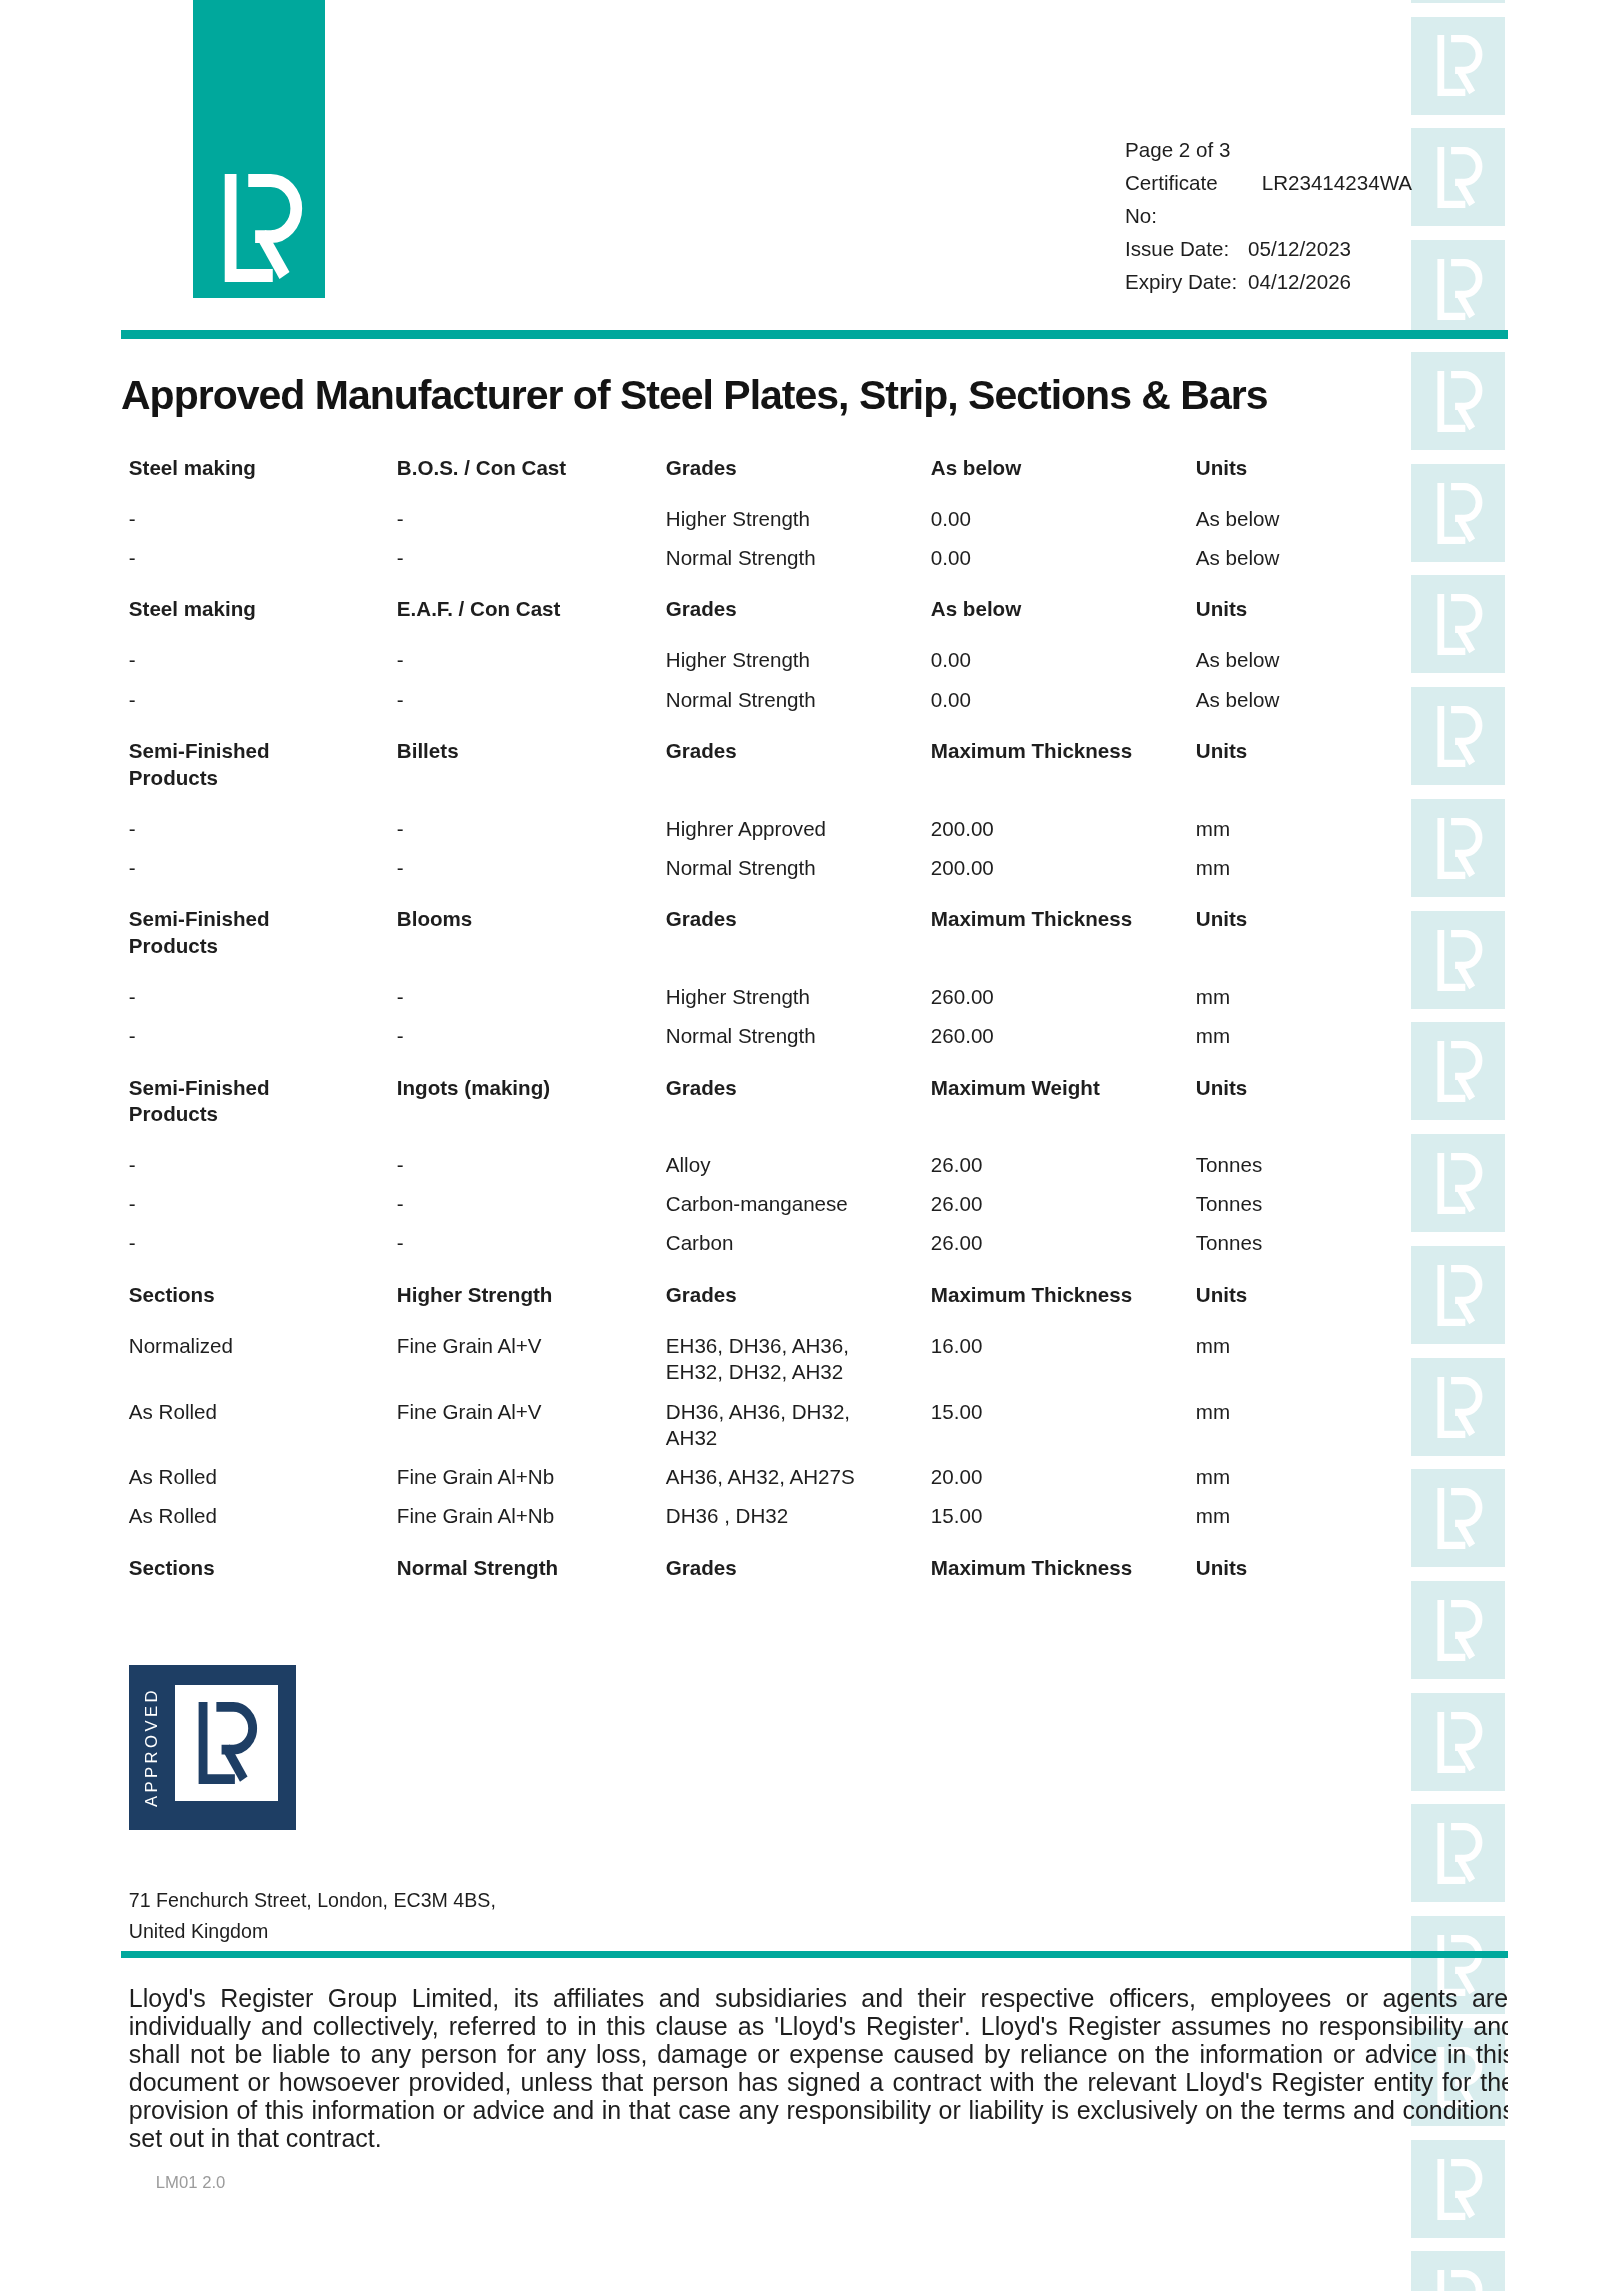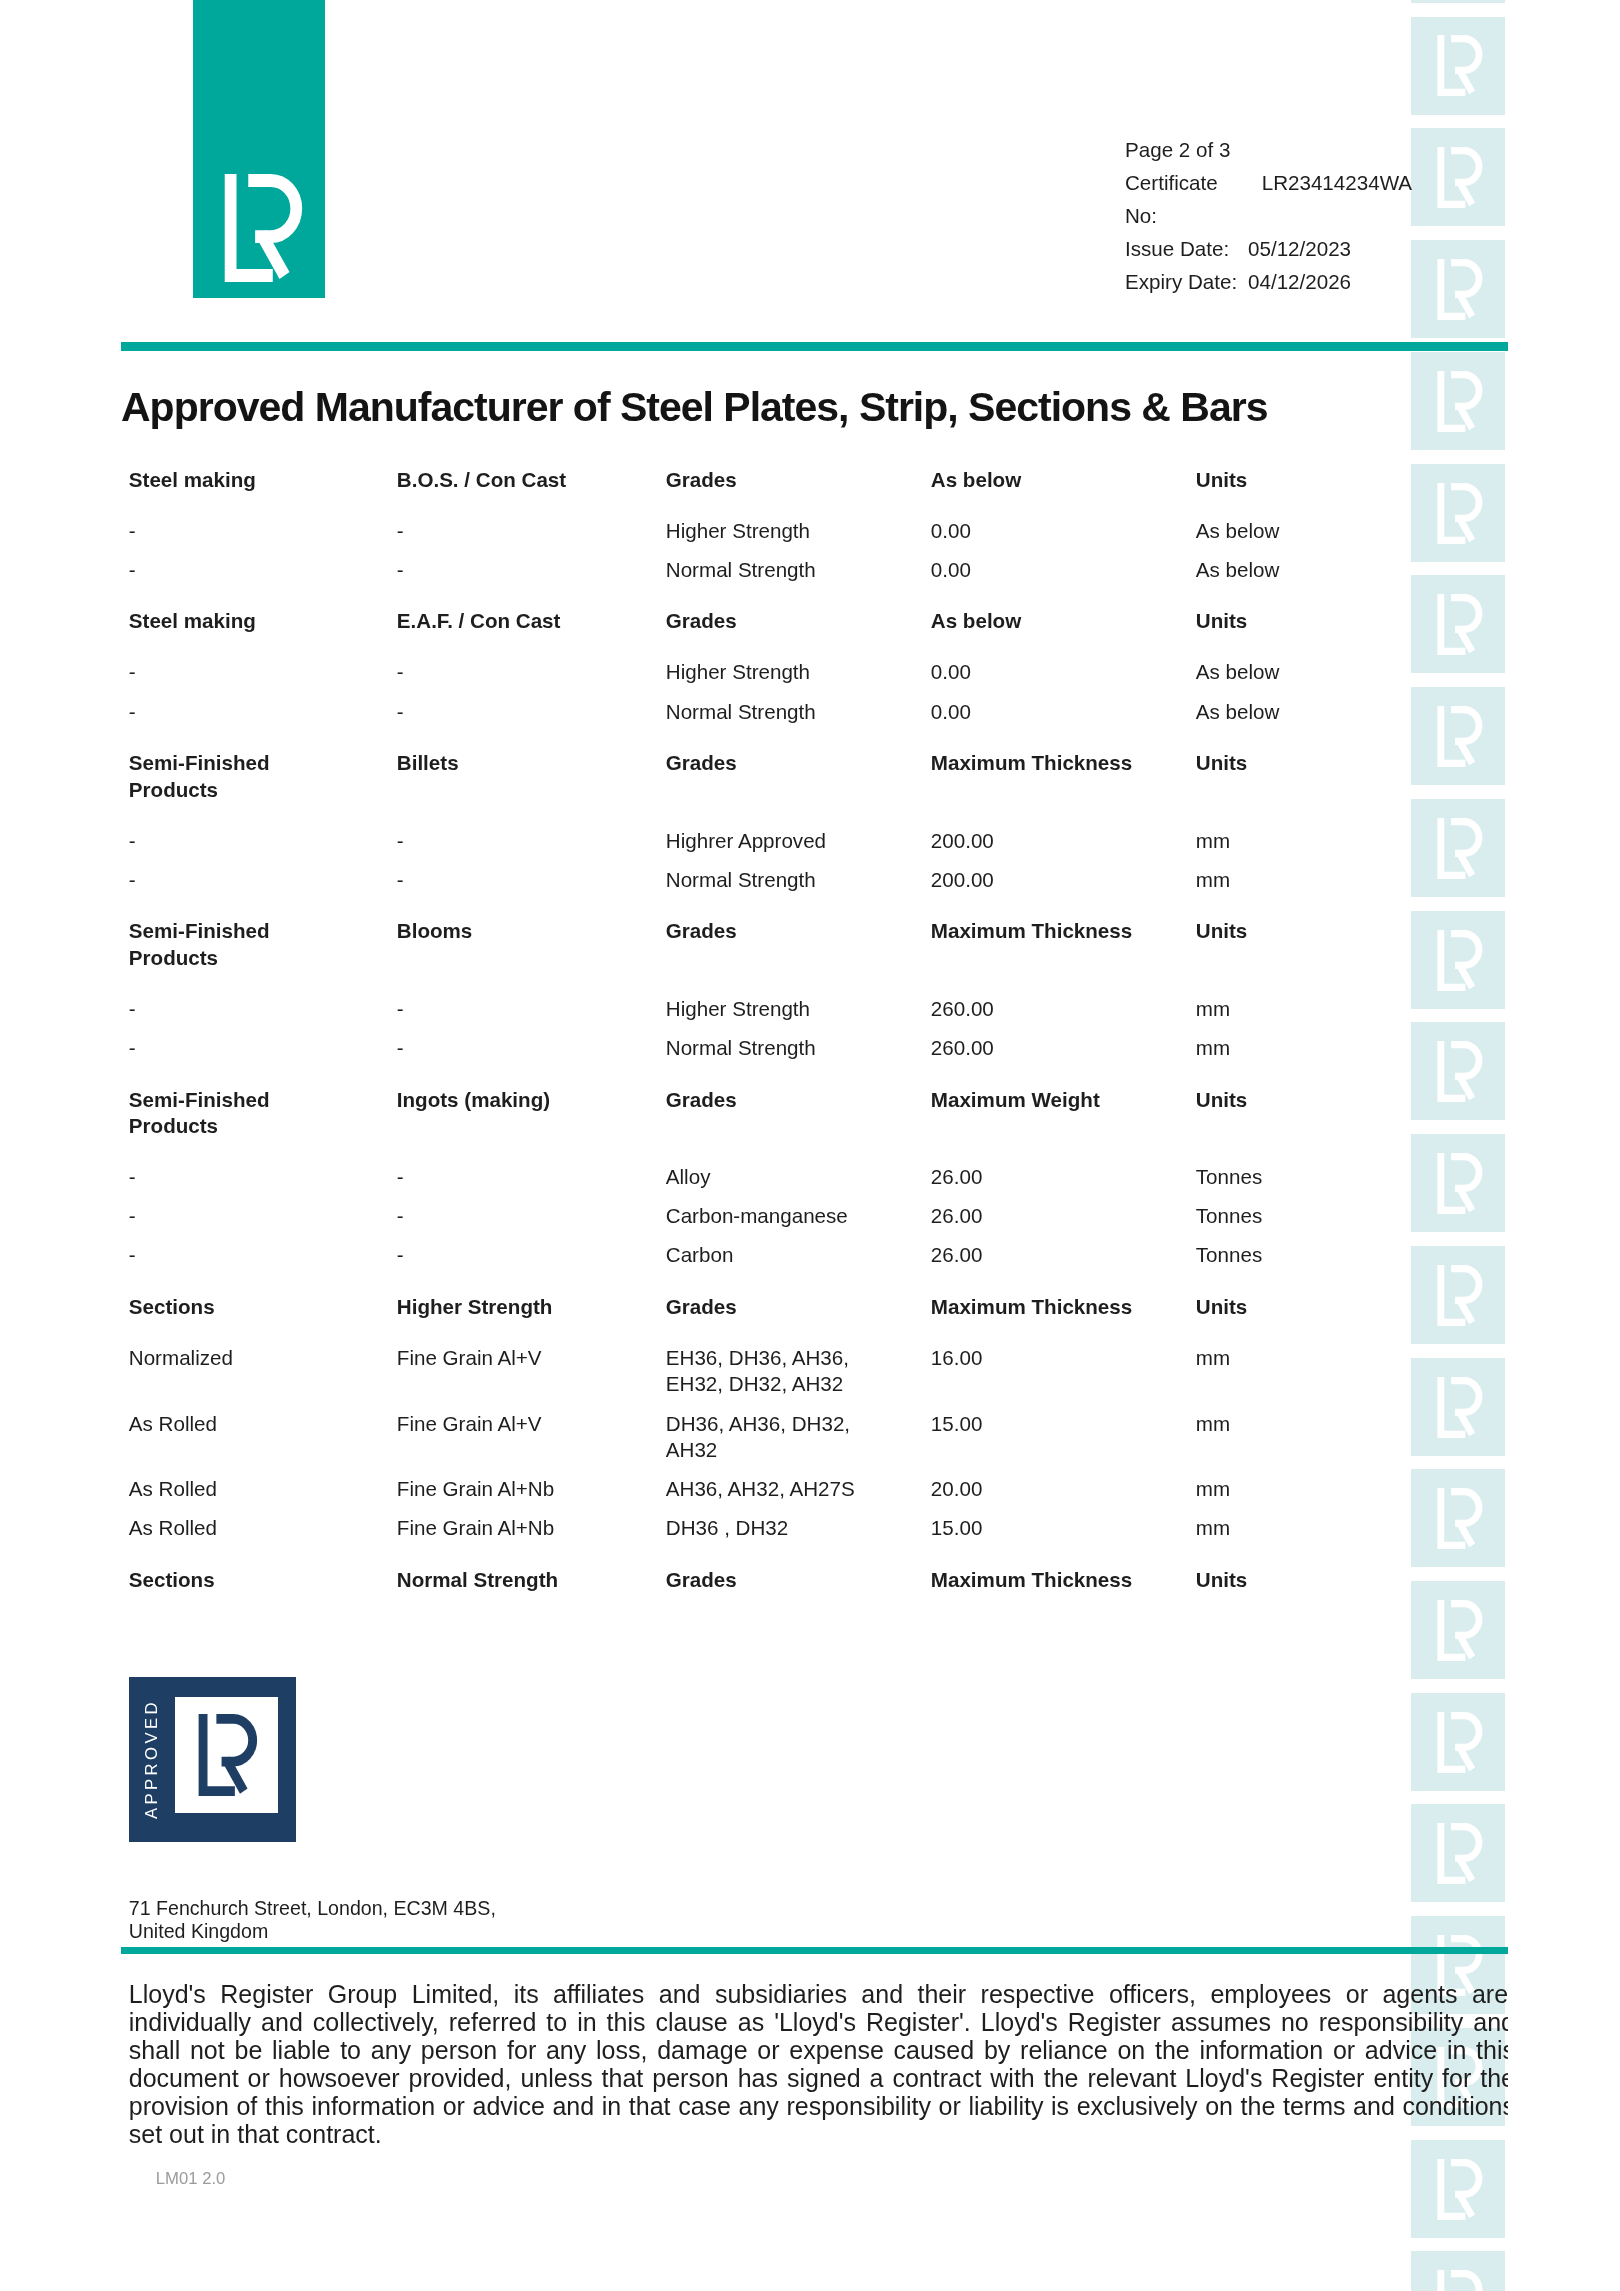--- a/index.html
+++ b/index.html
@@ -20,21 +20,21 @@
   .brand{position:absolute;left:193px;top:0;width:132px;height:298px;background:var(--teal);}
   .brand svg{position:absolute;left:18.6px;bottom:15.7px;width:98px;height:108px;color:#ffffff;}
 
   
   .meta{position:absolute;left:1125px;top:133px;font-size:20.6px;line-height:33px;}
   .meta-row{display:flex;}
   .meta-label{display:inline-block;width:123px;}
   .meta-value.cert{padding-left:13.7px;}
 
   
-  .content{position:absolute;left:121px;top:342px;width:1394px;}
+  .content{position:absolute;left:121px;top:330px;width:1394px;}
   .divider{height:8.8px;background:var(--teal);}
   .divider.thin{height:6.9px;margin-top:3.9px;}
   h1.title{font-size:41px;line-height:67px;font-weight:bold;letter-spacing:-1px;
            color:#141414;max-width:1255px;margin:23.5px 0 25.5px;}
 
   
   .sec{margin-top:25px;}
   .thead,.trow{display:grid;grid-template-columns:268px 269px 265px 265px auto;
                padding-left:7.8px;font-size:20.6px;line-height:26.5px;}
   .thead{font-weight:bold;margin-bottom:24.5px;}
@@ -47,21 +47,21 @@
          margin-top:84px;margin-left:7.8px;}
   .badge-vert{position:absolute;left:0;top:0;bottom:0;width:46px;
         display:flex;align-items:center;justify-content:center;
         writing-mode:vertical-rl;transform:rotate(180deg);
         color:#fff;font-size:16.7px;letter-spacing:3.4px;}
   .badge-box{position:absolute;left:46px;top:19.6px;width:103px;height:116px;background:#fff;
         display:flex;align-items:center;justify-content:center;}
   .badge-box svg{width:74px;height:82px;color:var(--navy);}
 
   
-  .address{margin-top:55px;padding-left:7.8px;font-size:19.6px;line-height:23px;max-width:421px;}
+  .address{margin-top:55px;padding-left:7.8px;font-size:19.6px;line-height:31px;max-width:421px;}
   .disclaimer{margin-top:25.5px;padding-left:7.8px;font-size:25px;line-height:28px;
               text-align:justify;}
   .doccode{margin-top:21.6px;padding-left:7.8px;font-size:16.7px;color:var(--muted);margin-left:27px;}
 </style>
 </head>
 <body>
 
 <svg width="0" height="0" style="position:absolute" aria-hidden="true">
   <symbol id="lr-mark" viewBox="0 0 100 100">
     <path d="M19 0 V94 H62" fill="none" stroke="currentColor" stroke-width="12"></path>

